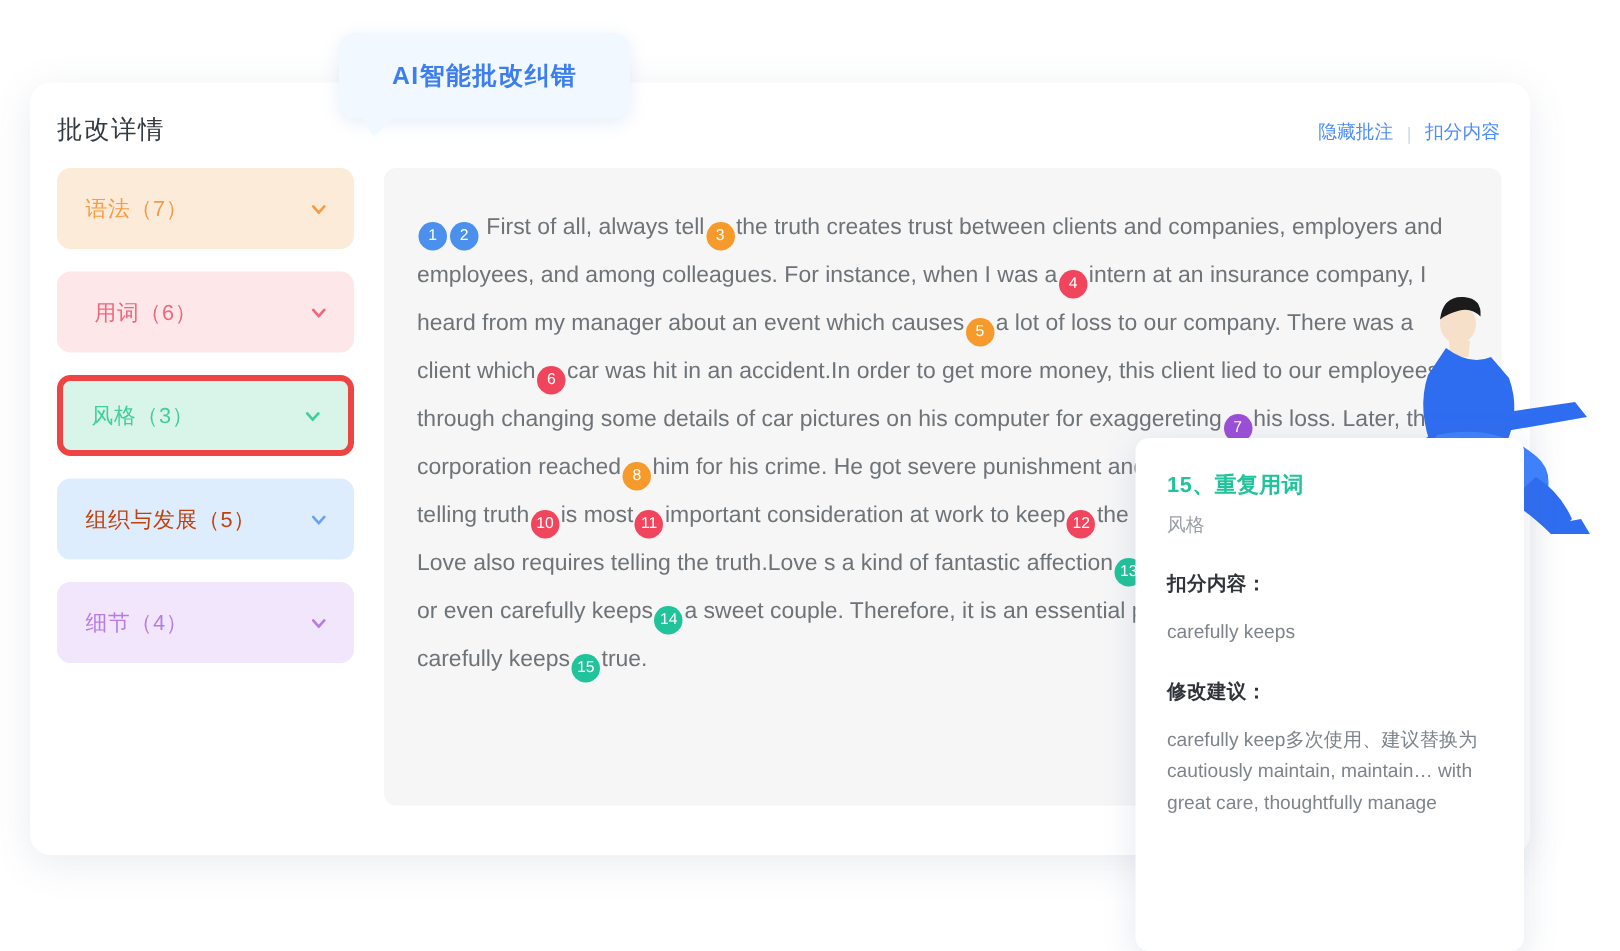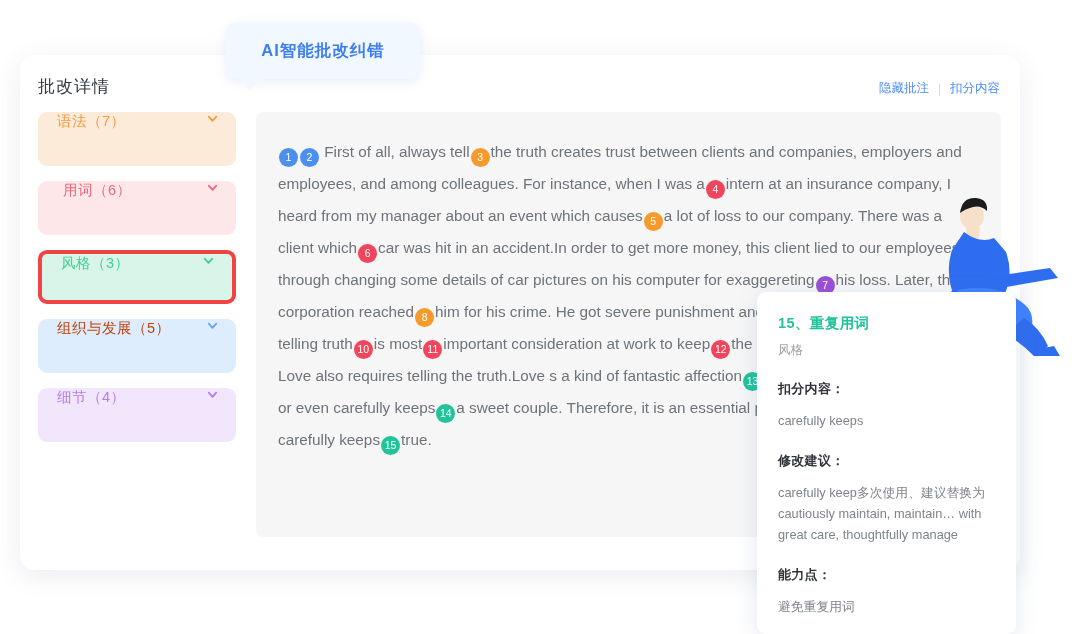--- a/index.html
+++ b/index.html
@@ -59,20 +59,21 @@
     position: absolute;
     left: 18px;
     top: 57px;
     width: 198px;
   }
   .cat-item {
     height: 54px;
     border-radius: 9px;
     margin-bottom: 15px;
     display: flex;
+    align-items: center;
     justify-content: space-between;
     padding: 0 17px 0 19px;
     box-sizing: border-box;
     cursor: pointer;
     font-size: 14.5px;
     letter-spacing: 0.5px;
   }
   .cat-label { white-space: nowrap; }
   .chev {
     width: 13px;
@@ -315,17 +316,13 @@
   <div class="tt-block">
     <div class="tt-head">扣分内容：</div>
     <div class="tt-body">carefully keeps</div>
   </div>
 
   <div class="tt-block">
     <div class="tt-head">修改建议：</div>
     <div class="tt-body">carefully keep多次使用、建议替换为 cautiously maintain, maintain… with great care, thoughtfully manage</div>
   </div>
 
-  <div class="tt-block">
-    <div class="tt-head">能力点：</div>
-    <div class="tt-body">避免重复用词</div>
-  </div>
 </div>
 
 </body></html>

